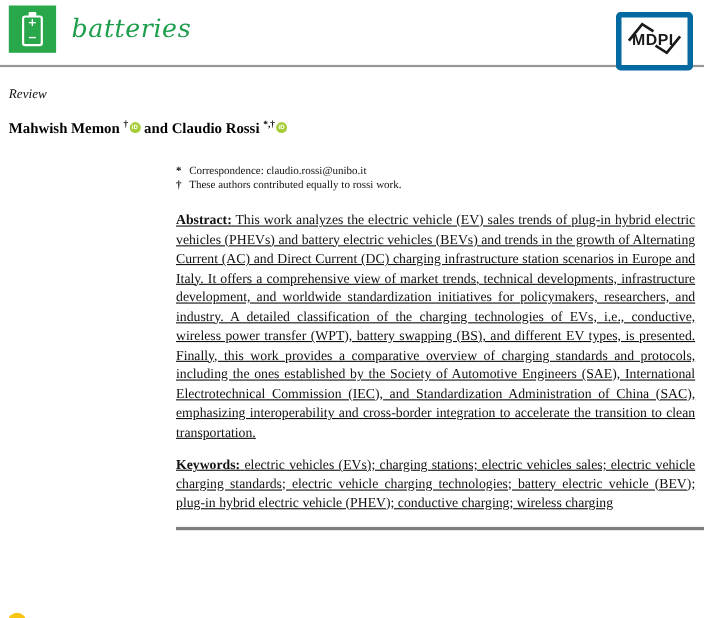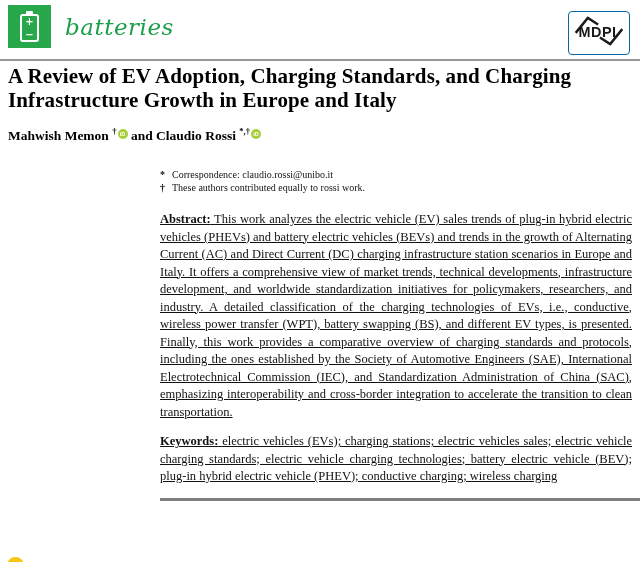--- a/index.html
+++ b/index.html
@@ -36,21 +36,21 @@
   .battery-body .minus{color:#ffffff;font-family:"DejaVu Sans",sans-serif;font-weight:bold;font-size:10px;line-height:8px;margin-bottom:1px;}
   .journal-name{
     margin-left:14px;
     font-family:"DejaVu Serif", serif;
     font-style:italic;font-weight:normal;
     font-size:23px;color:#1d9e4b;
     letter-spacing:0.5px;
   }
   .mdpi-logo{
     margin-top:6px;margin-right:2px;
-    border:1px solid #0369a1;border-radius:4px;
+    border:5px solid #0369a1;border-radius:4px;
     padding:2px 3px;background:#fff;
   }
   
   .header-rule{
     border:none;border-top:2px solid #979797;
     margin:9px 0 0 0;
   }
   .bottom-rule{
     height:3px;background:#7f7f7f;
     margin-left:152px;margin-right:-8px;
@@ -128,22 +128,22 @@
         <polyline points="54,16 41,32 30,25" fill="none" stroke="#1a1a1a" stroke-width="2.6"></polyline>
         <text x="7" y="24" font-family="Liberation Sans, sans-serif" font-size="15.5" font-weight="bold" fill="#1a1a1a" letter-spacing="0.5">MDPI</text>
       </svg>
     </div>
   </div>
 
   <hr class="header-rule">
 
   <div class="main">
 
+    <div class="article-type">Review</div>
 
-    <h1 class="article-title">A Review of EV Adoption, Charging Standards, and Charging Infrastructure Growth in Europe and Italy</h1>
 
     <div class="authors">
       <span>Mahwish Memon</span>
       <sup>†</sup><span class="orcid">iD</span>
       <span>and</span>
       <span>Claudio Rossi</span>
       <sup>*,†</sup><span class="orcid">iD</span>
     </div>
 
     <div class="meta-block">

